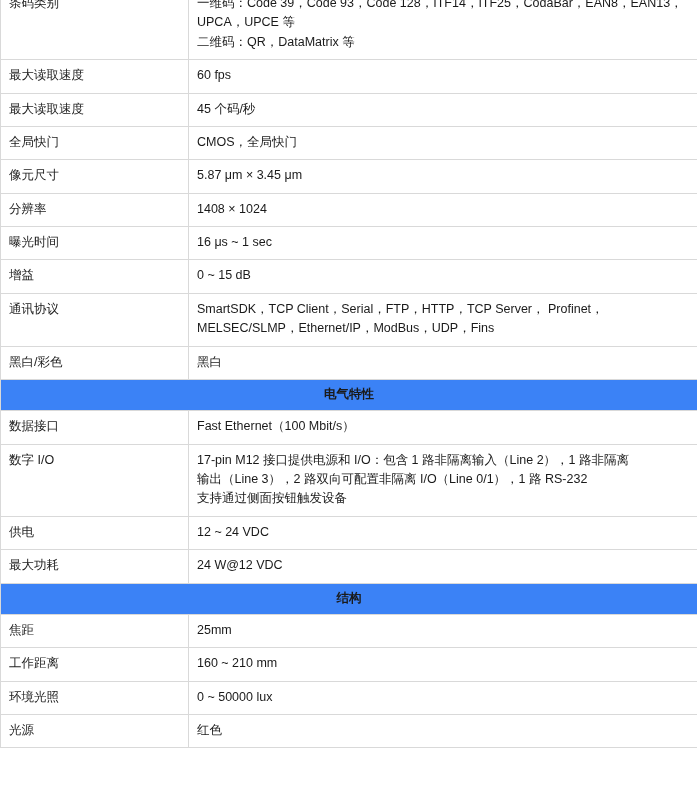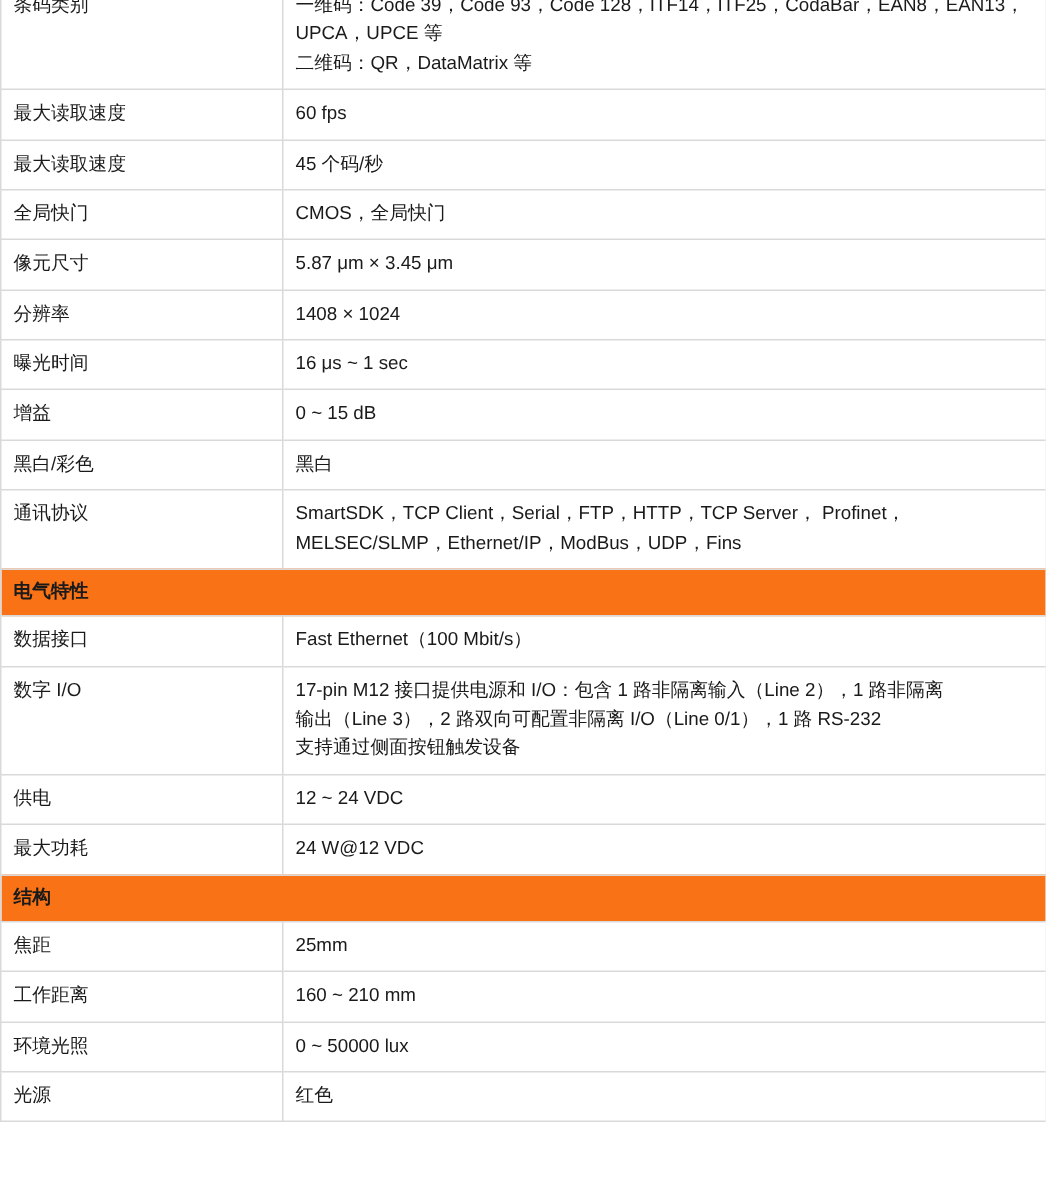--- a/index.html
+++ b/index.html
@@ -32,23 +32,24 @@
   td.label {
     background: #ffffff;
     color: #1a1a1a;
   }
   td.value {
     background: #ffffff;
     color: #1a1a1a;
     word-break: break-word;
   }
   tr.section td {
-    background: #f97316;
+    background: #3b82f6;
     font-weight: bold;
     padding: 5px 8px 6px 8px;
+    text-align: center;
   }
   .line { display: block; }
   .clip-top {
     position: relative;
     margin-top: -13px;
   }
 </style>
 </head>
 <body>
 
@@ -102,30 +103,30 @@
             <span class="line">16 μs ~ 1 sec</span>
           </td>
         </tr>
         <tr>
           <td class="label">增益</td>
           <td class="value">
             <span class="line">0 ~ 15 dB</span>
           </td>
         </tr>
         <tr>
-          <td class="label">黑白/彩色</td>
-          <td class="value">
-            <span class="line">黑白</span>
-          </td>
-        </tr>
-        <tr>
           <td class="label">通讯协议</td>
           <td class="value">
             <span class="line">SmartSDK，TCP Client，Serial，FTP，HTTP，TCP Server，  Profinet，</span>
             <span class="line">MELSEC/SLMP，Ethernet/IP，ModBus，UDP，Fins</span>
+          </td>
+        </tr>
+        <tr>
+          <td class="label">黑白/彩色</td>
+          <td class="value">
+            <span class="line">黑白</span>
           </td>
         </tr>
         <tr class="section">
           <td colspan="2">电气特性</td>
         </tr>
         <tr>
           <td class="label">数据接口</td>
           <td class="value">
             <span class="line">Fast Ethernet（100 Mbit/s）</span>
           </td>

